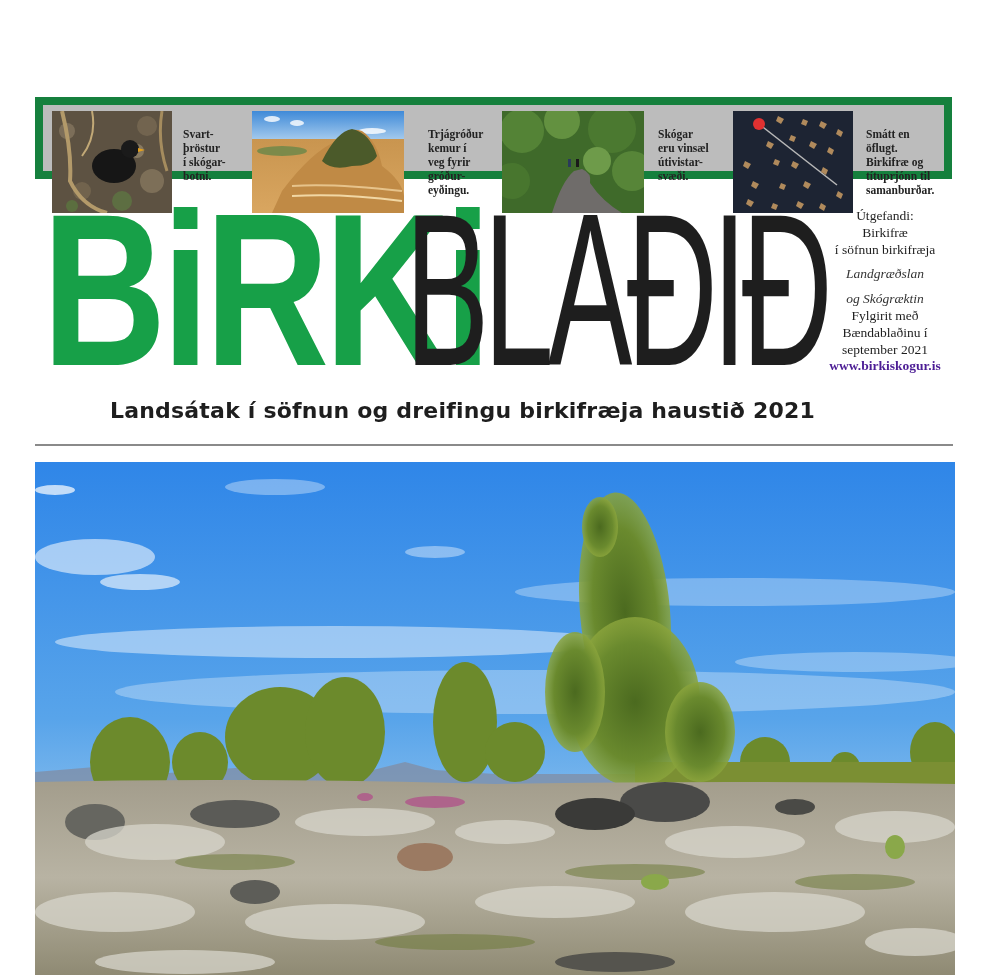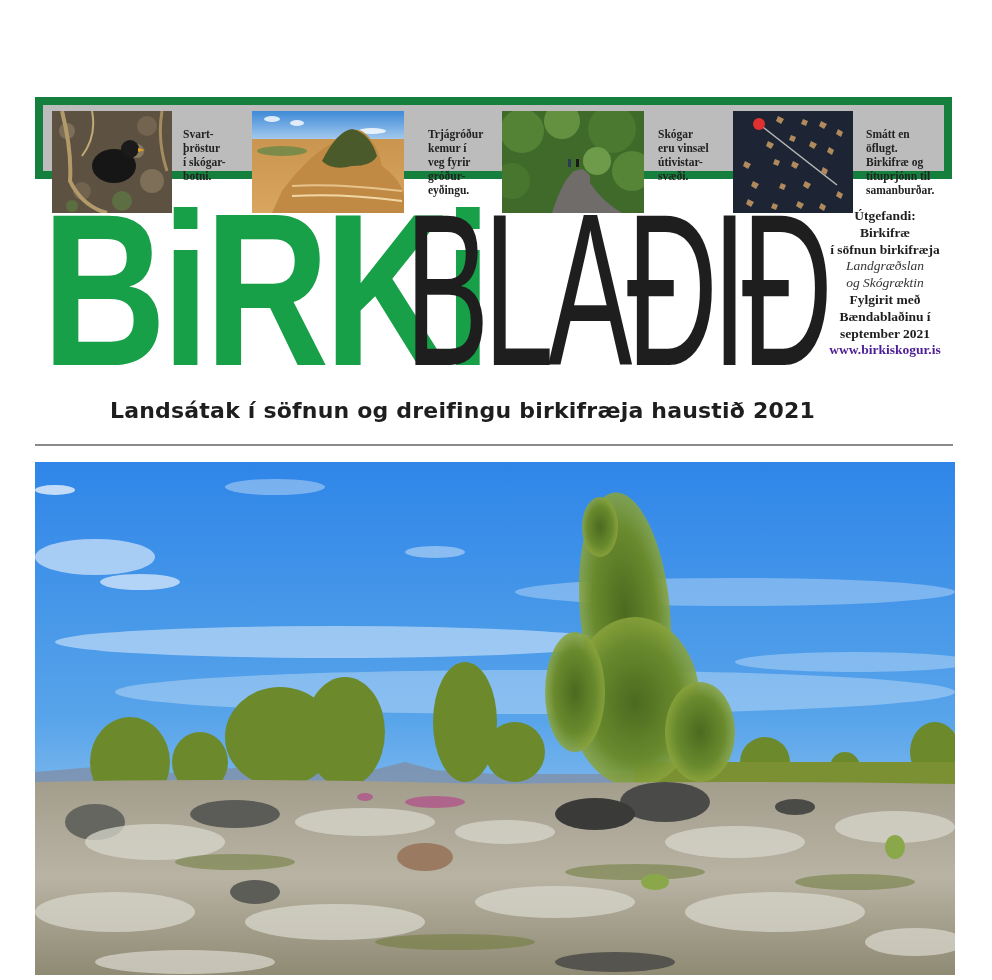--- a/index.html
+++ b/index.html
@@ -81,22 +81,22 @@
     position: absolute;
     left: 800px;
     top: 208px;
     width: 170px;
     text-align: center;
     font-family: "Liberation Serif", serif;
     font-size: 13.5px;
     line-height: 16.8px;
     color: #1e1e1e;
   }
-  .publisher .b { font-weight: bold; display: block; }
-  .publisher .i { font-style: italic; display: block; color: #333; }
+  .publisher .b { font-weight: normal; display: block; }
+  .publisher .i { font-style: italic; display: block; color: #333; margin-top: 8px; }
   .publisher .url { font-weight: bold; display: block; color: #4c1d95; }
 
   .subtitle {
     position: absolute;
     left: 0;
     top: 395px;
     width: 925px;
     text-align: center;
     font-family: "DejaVu Sans", sans-serif;
     font-weight: bold;

